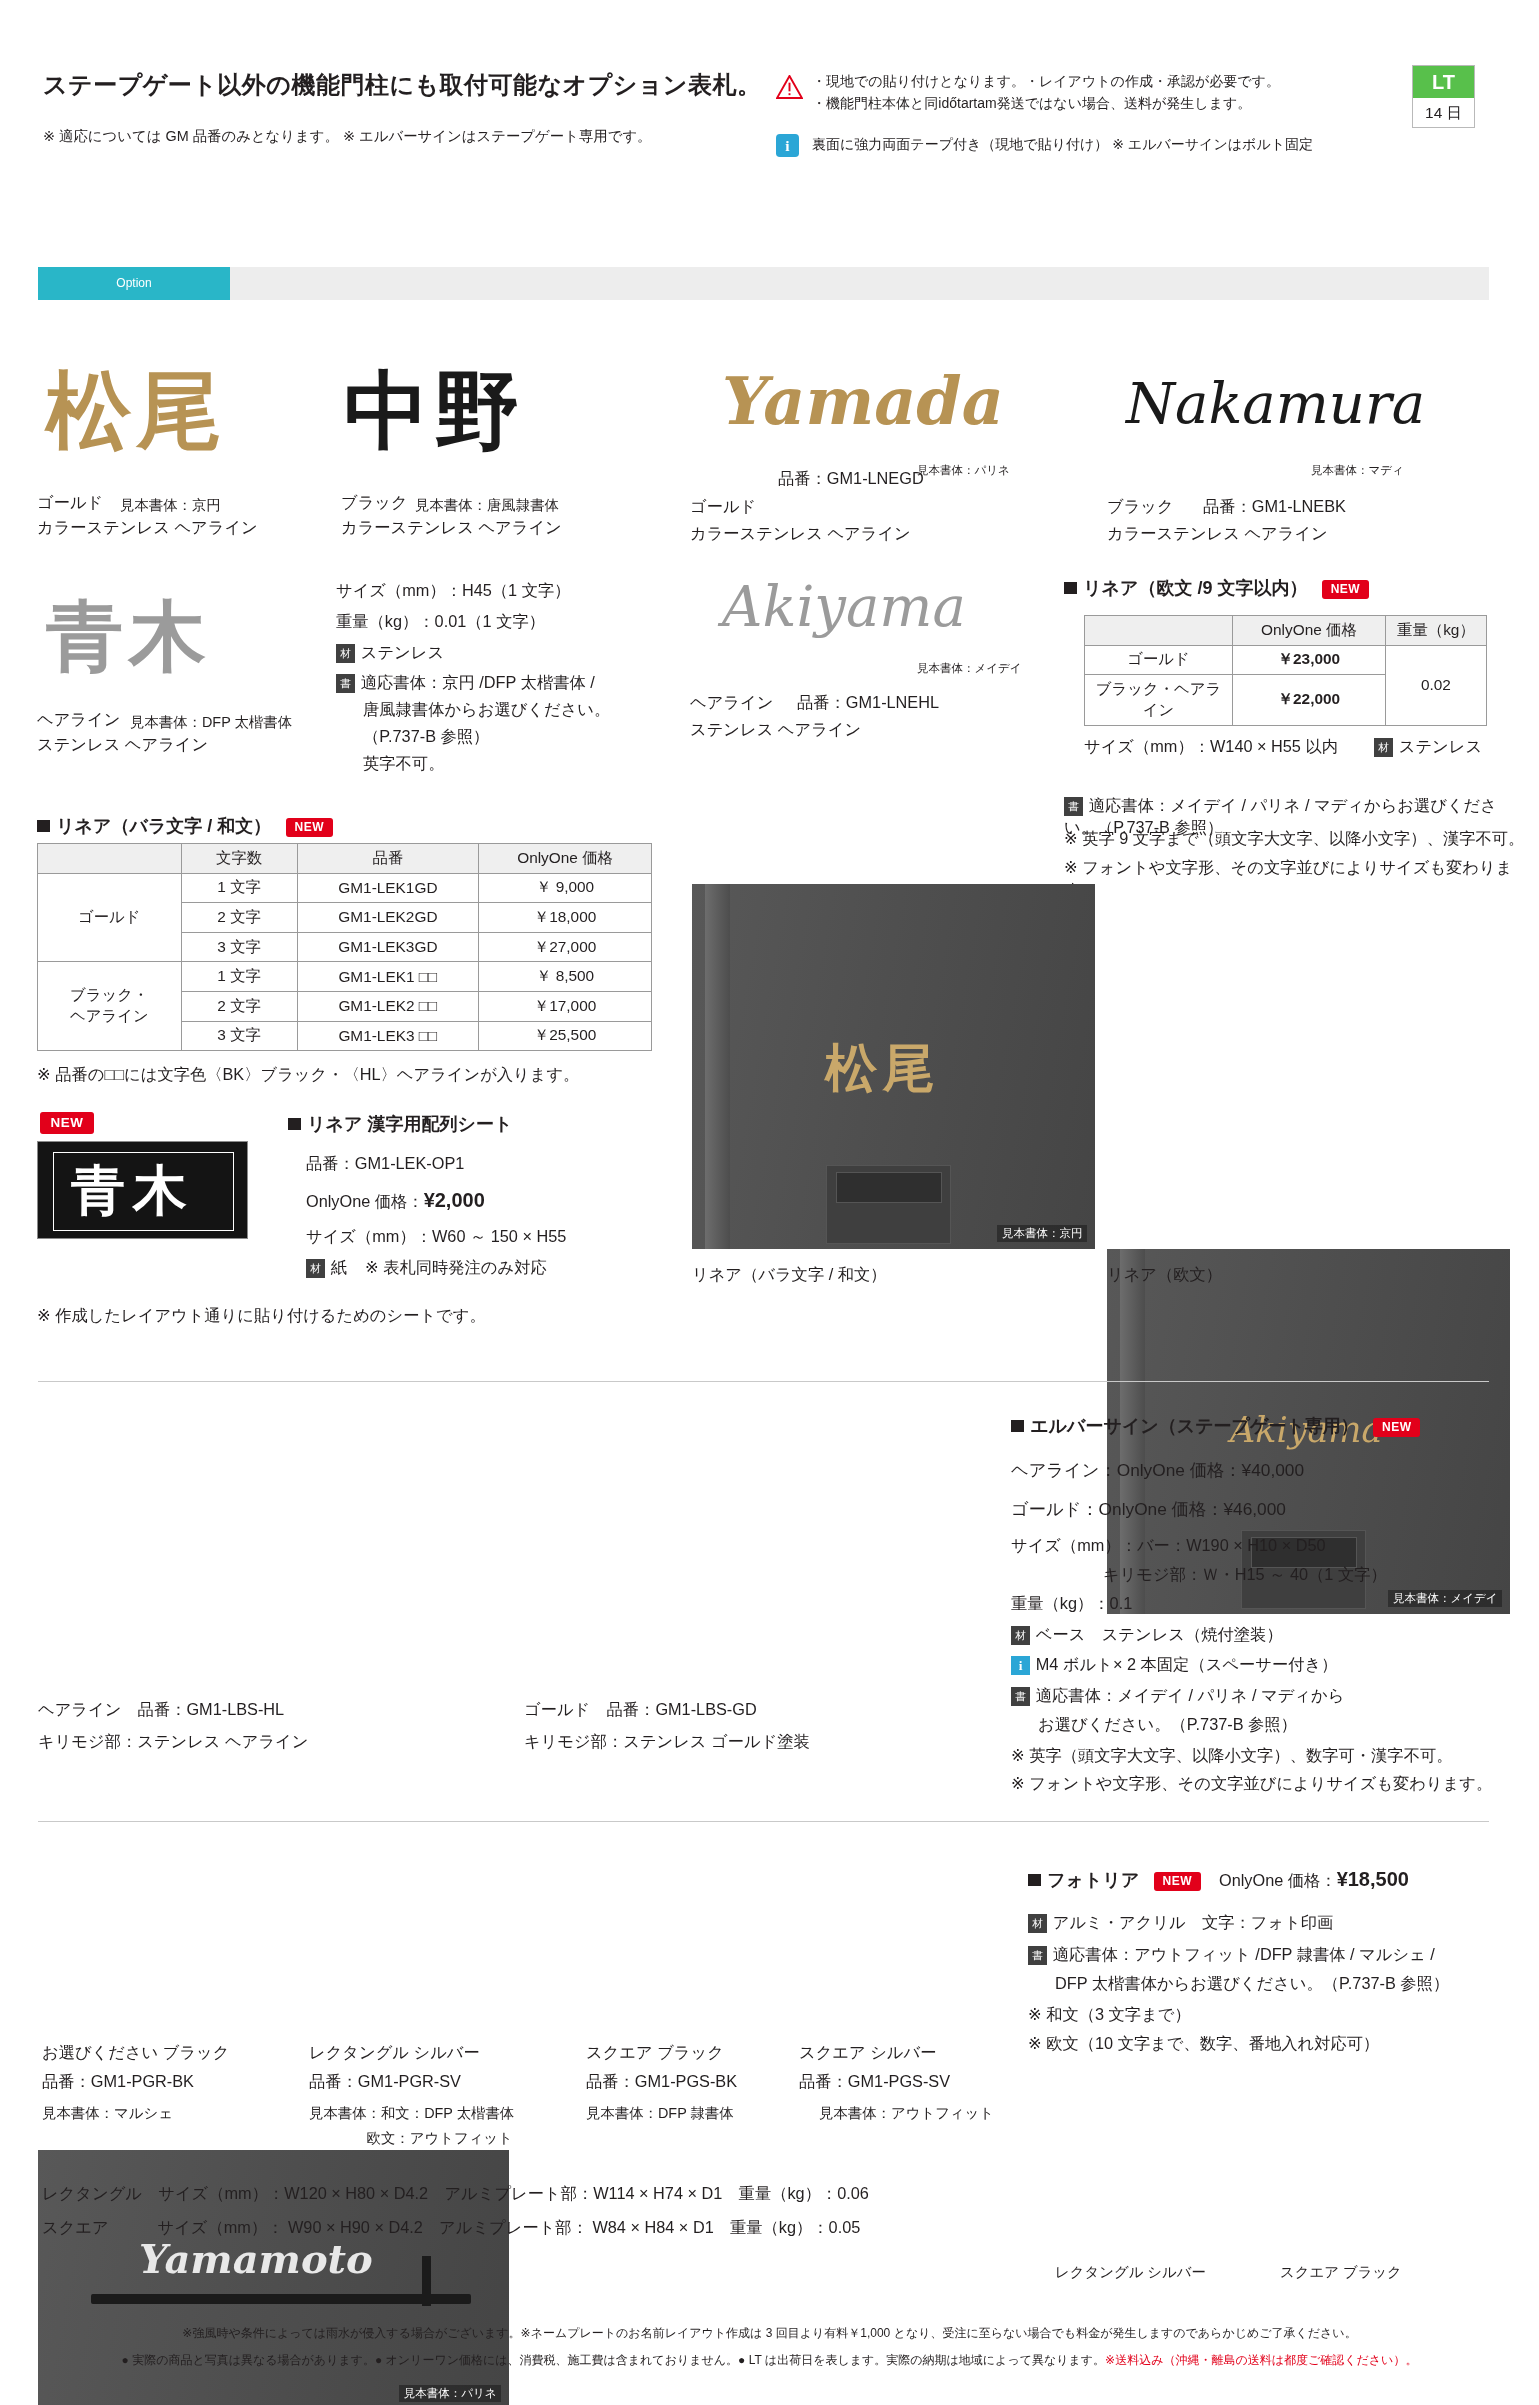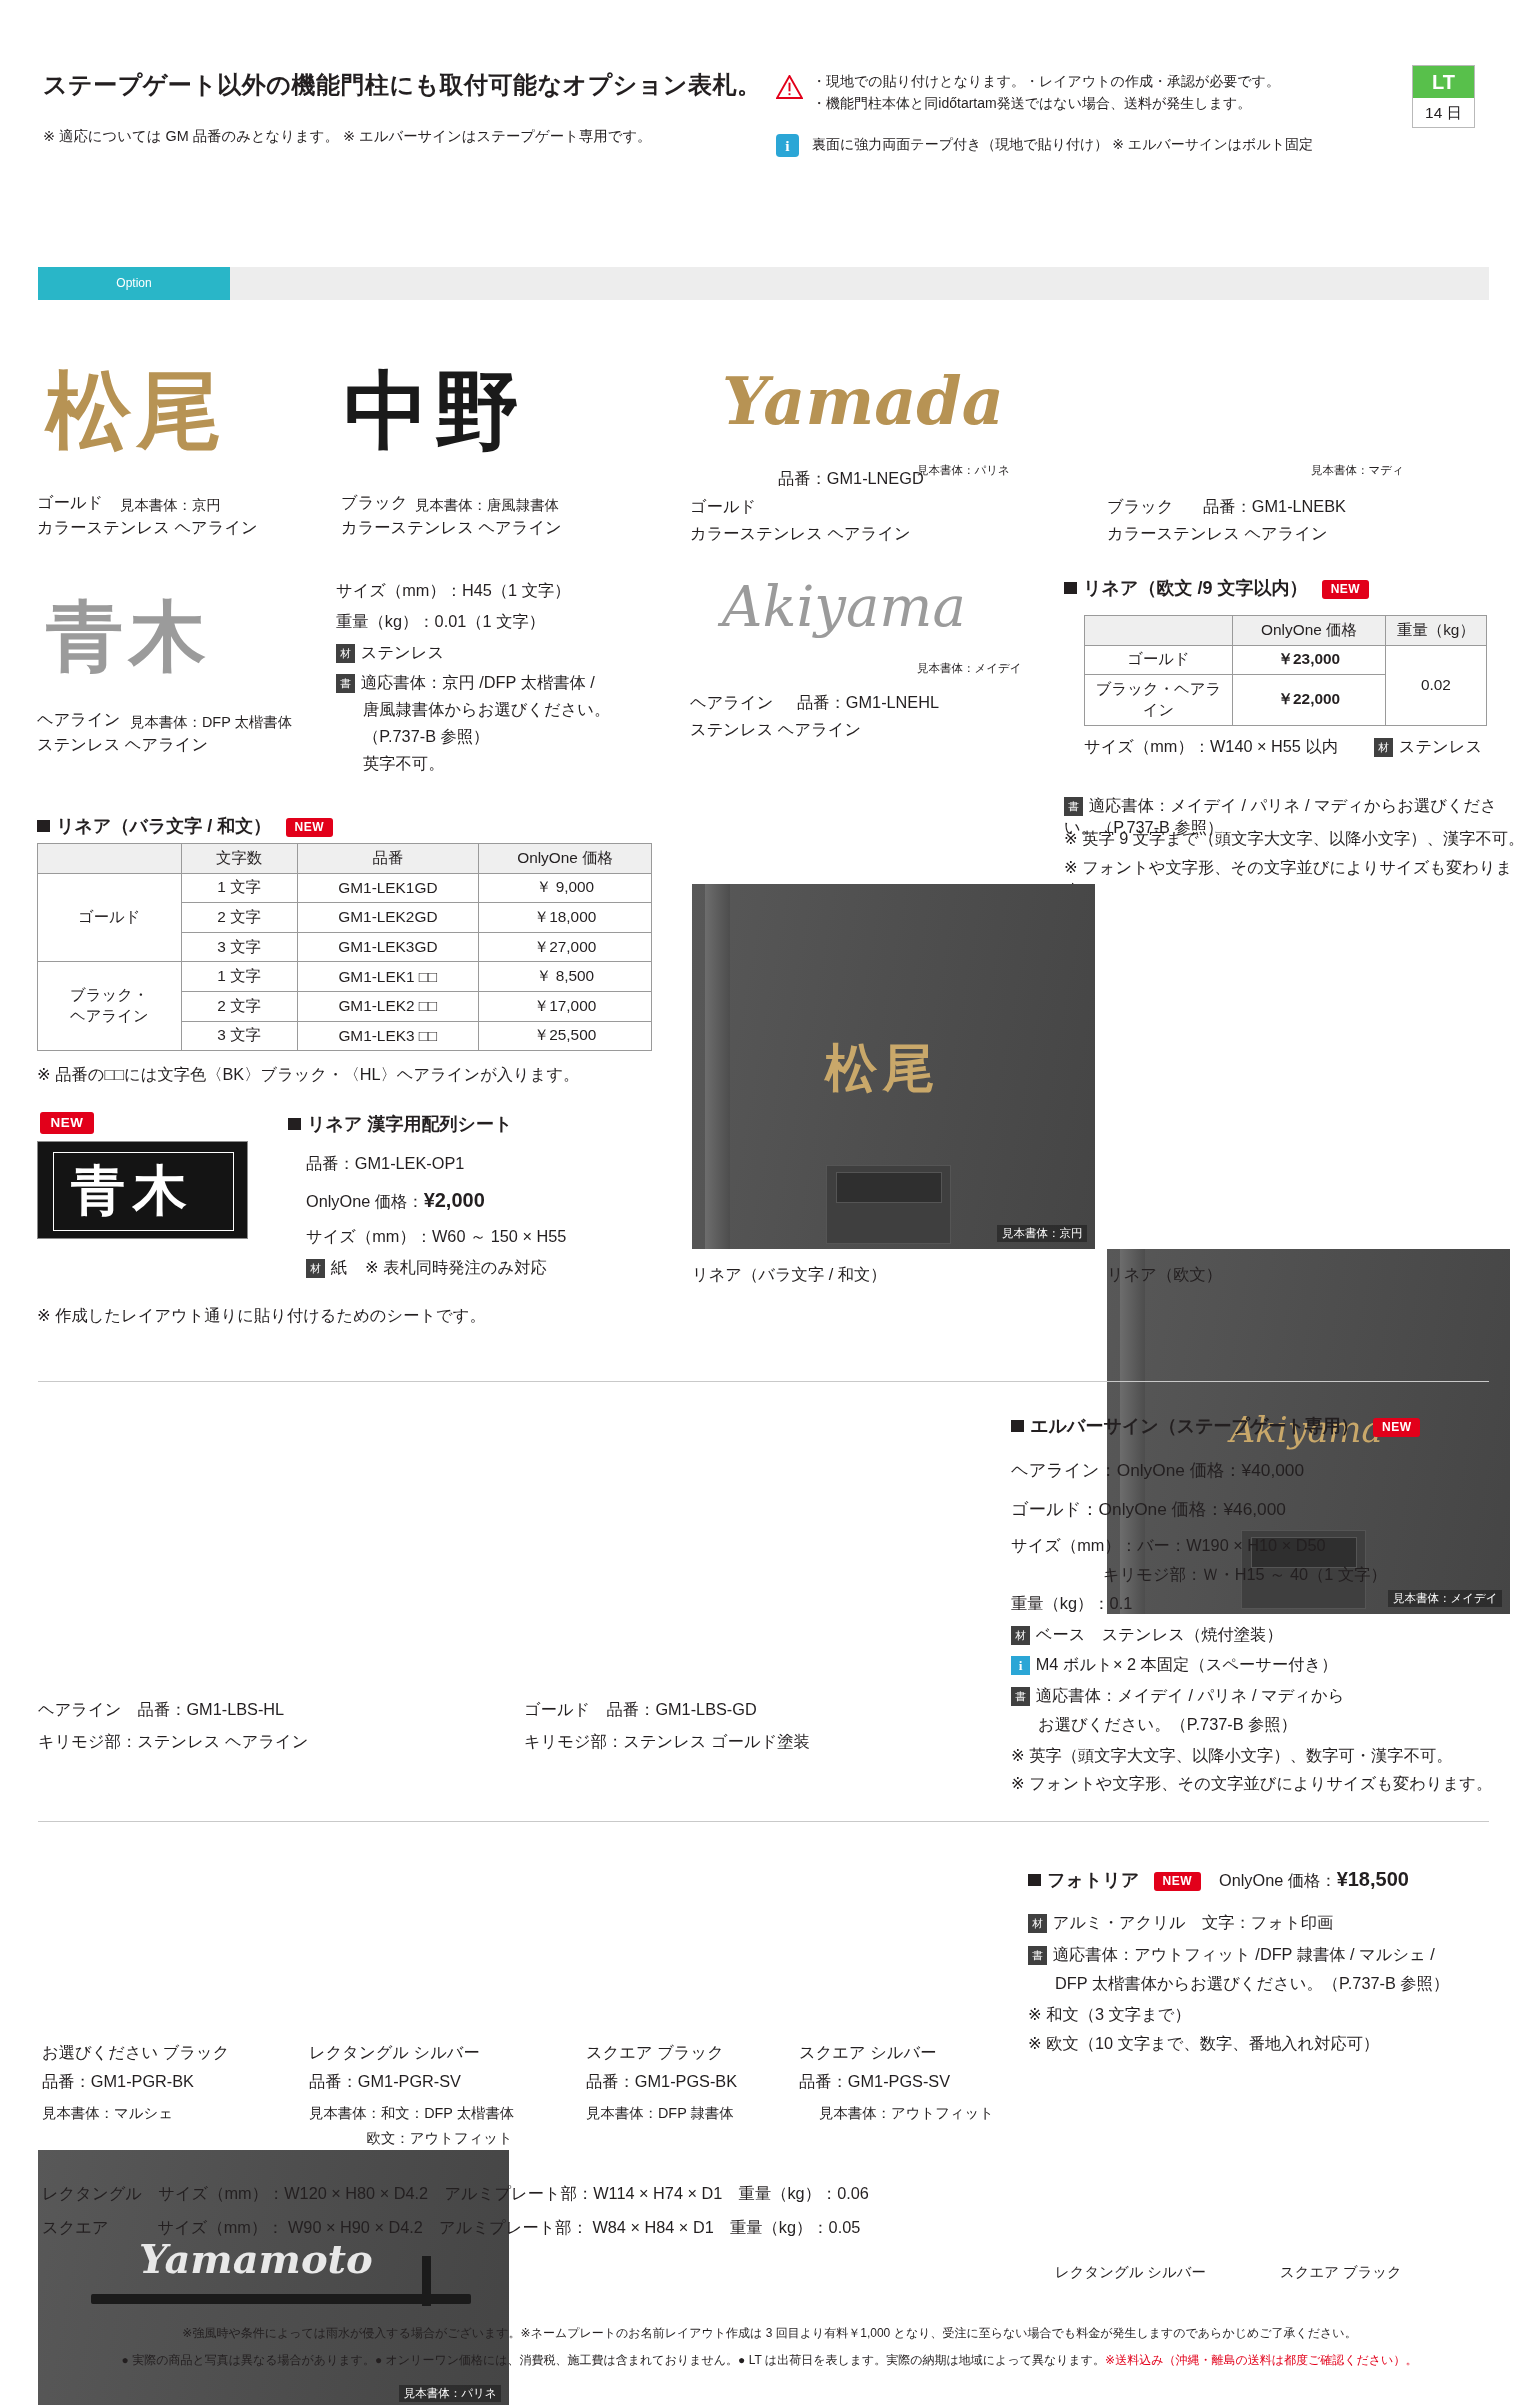--- a/index.html
+++ b/index.html
@@ -139,20 +139,21 @@
   <div class="abs t13" style="left:363px;top:699px;">唐風隷書体からお選びください。</div>
   <div class="abs t13" style="left:363px;top:726px;">（P.737-B 参照）</div>
   <div class="abs t13" style="left:363px;top:753px;">英字不可。</div>
 
   <div class="abs script" style="left:722px;top:363px;font-size:65px;color:#b79354;">Yamada</div>
   <div class="abs tiny" style="left:917px;top:463px;">見本書体：パリネ</div>
   <div class="abs t13" style="left:690px;top:496px;">ゴールド</div>
   <div class="abs t13" style="left:778px;top:468px;">品番：GM1-LNEGD</div>
   <div class="abs t13" style="left:690px;top:523px;">カラーステンレス ヘアライン</div>
 
+  <div class="abs script" style="left:1126px;top:371px;font-size:56px;color:#1a1a1a;font-weight:normal;">Nakamura</div>
   <div class="abs tiny" style="left:1311px;top:463px;">見本書体：マディ</div>
   <div class="abs t13" style="left:1107px;top:496px;">ブラック</div>
   <div class="abs t13" style="left:1203px;top:496px;">品番：GM1-LNEBK</div>
   <div class="abs t13" style="left:1107px;top:523px;">カラーステンレス ヘアライン</div>
 
   <div class="abs script" style="left:722px;top:574px;font-size:56px;color:#9b9b9b;font-weight:normal;">Akiyama</div>
   <div class="abs tiny" style="left:917px;top:661px;">見本書体：メイデイ</div>
   <div class="abs t13" style="left:690px;top:692px;">ヘアライン</div>
   <div class="abs t13" style="left:797px;top:692px;">品番：GM1-LNEHL</div>
   <div class="abs t13" style="left:690px;top:719px;">ステンレス ヘアライン</div>

